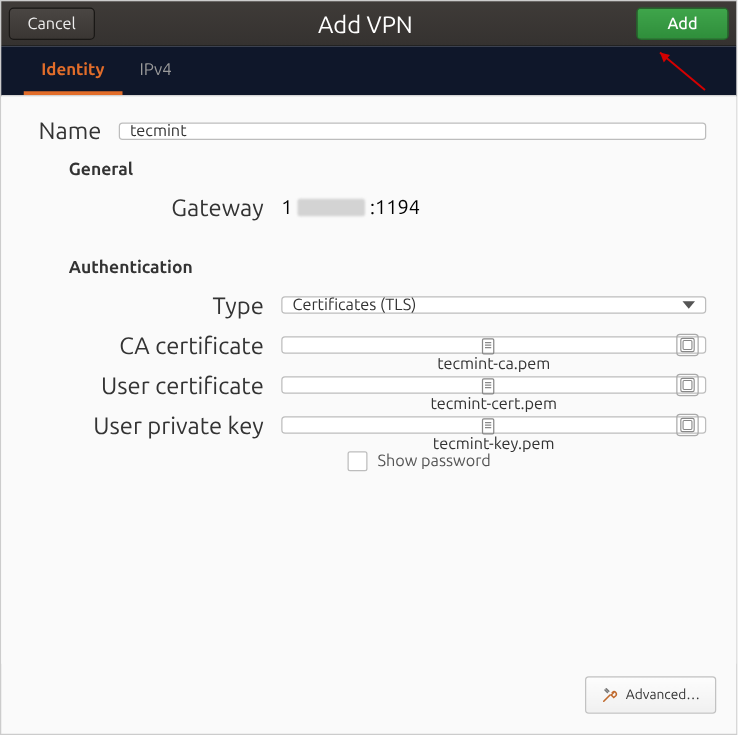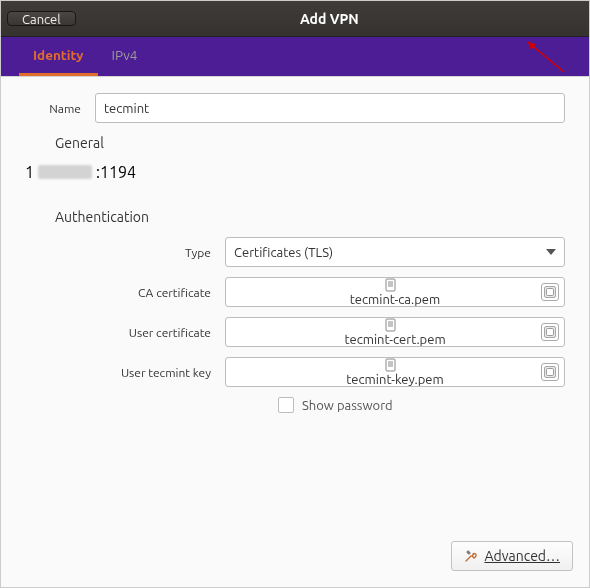--- a/index.html
+++ b/index.html
@@ -1,57 +1,58 @@
 <!DOCTYPE html>
 <html><head>
   <meta charset="utf-8">
   <style>
     * { box-sizing: border-box; margin: 0; padding: 0; font-family: Ubuntu, "Segoe UI", sans-serif; }
     body { width: 590px; height: 588px; background: #fff; position: relative; overflow: hidden; }
     .window { width: 100%; height: 100%; background: #fafafa; display: flex; flex-direction: column; border: 1px solid #ccc; }
     .titlebar { background: linear-gradient(#3f3b38, #353230); color: #eee; height: 36px; display: flex; align-items: center; padding: 4px 6px; border-bottom: 1px solid #222; }
-    .tb-btn { height: 15px; padding: 0 14px; font-size: 13px; color: #eee; border: 1px solid #1a1816; border-radius: 4px; background: linear-gradient(#4a4643, #3a3633); cursor: pointer; display: inline-flex; align-items: center; }
-    .tb-title { flex: 1; text-align: center; font-weight: bold; font-size: 14px; color: #fff; }
+    .tb-btn { height: 26px; padding: 0 14px; font-size: 13px; color: #eee; border: 1px solid #1a1816; border-radius: 4px; background: linear-gradient(#4a4643, #3a3633); cursor: pointer; display: inline-flex; align-items: center; }
+    .tb-title { flex: 1; text-align: center; font-weight: normal; font-size: 19px; color: #fff; }
     .tb-add { background: linear-gradient(#3fa54b, #2f8e3b); border: 1px solid #226b2a; color: #fff; font-weight: 500; padding: 0 24px; }
-    .tabbar { display: flex; border-bottom: 1px solid #d4d4d4; background: #4c1d95; padding: 0 18px; }
+    .tabbar { display: flex; border-bottom: 1px solid #d4d4d4; background: #0f172a; padding: 0 18px; }
     .tab { padding: 10px 14px; font-size: 13.5px; color: #9a9a9a; border: none; background: none; cursor: pointer; border-bottom: 3px solid transparent; }
     .tab.active { color: #e26d2a; font-weight: bold; border-bottom-color: #e26d2a; }
     .content { flex: 1; padding: 16px 24px 8px 24px; overflow: auto; background: #fafafa; }
     .row { display: flex; align-items: center; margin-bottom: 10px; }
-    .row-label { width: 140px; text-align: right; padding-right: 14px; font-size: 12px; color: #333; }
+    .row-label { width: 140px; text-align: right; padding-right: 14px; font-size: 19px; color: #333; }
     .row-field { flex: 1; }
-    .section-h { font-weight: normal; font-size: 14px; color: #333; margin: 12px 0 12px 30px; }
+    .section-h { font-weight: bold; font-size: 14px; color: #333; margin: 12px 0 12px 30px; }
     .section-h.auth { margin-left: 30px; margin-top: 28px; }
     .row-indent .row-label { width: 200px; }
-    input.text, .select, .file-pick { width: 100%; height: 30px; border: 1px solid #bdbdbd; border-radius: 3px; background: #fff; padding: 0 8px; font-size: 13px; color: #333; }
+    input.text, .select, .file-pick { width: 100%; height: 14px; border: 1px solid #bdbdbd; border-radius: 3px; background: #fff; padding: 0 8px; font-size: 13px; color: #333; }
     .select { display: flex; align-items: center; justify-content: space-between; cursor: pointer; }
     .chev { width: 0; height: 0; border-left: 5px solid transparent; border-right: 5px solid transparent; border-top: 6px solid #555; }
     .file-pick { display: flex; align-items: center; cursor: pointer; position: relative; flex-direction: column; }
     .file-glyph { width: 14px; height: 14px; margin-right: 8px; flex-shrink: 0; }
     .file-clear { position: absolute; right: 5px; top: 50%; transform: translateY(-50%); width: 18px; height: 18px; border: 1px solid #aaa; border-radius: 3px; }
     .pw-wrap { position: relative; width: 100%; }
     .pw-wrap input { padding-right: 32px; }
     .pw-icon { position: absolute; right: 8px; top: 50%; transform: translateY(-50%); width: 16px; height: 16px; color: #888; }
     .show-pw-row { display: flex; align-items: center; margin-left: 214px; margin-top: 6px; padding-left: 39px; }
     .chk { width: 16px; height: 16px; border: 1px solid #bdbdbd; border-radius: 2px; margin-right: 8px; cursor: pointer; background: #fff; }
     .show-label { font-size: 13px; color: #555; }
     .gw { display: flex; align-items: center; gap: 4px; }
     .gw-blur { display: inline-block; width: 54px; height: 14px; background: #d3d3d3; filter: blur(1px); border-radius: 2px; }
     .footer { padding: 10px 16px 16px; display: flex; justify-content: flex-end; }
-    .adv-btn { height: 30px; padding: 0 12px; background: linear-gradient(#fdfdfd, #f0f0f0); border: 1px solid #c2c2c2; border-radius: 3px; font-size: 14px; color: #333; cursor: pointer; display: inline-flex; align-items: center; gap: 6px; text-decoration: underline; }
+    .adv-btn { height: 30px; padding: 0 12px; background: linear-gradient(#fdfdfd, #f0f0f0); border: 1px solid #c2c2c2; border-radius: 3px; font-size: 11px; color: #333; cursor: pointer; display: inline-flex; align-items: center; gap: 6px; }
     .arrow { position: absolute; top: 38px; right: 22px; width: 52px; height: 36px; pointer-events: none; }
   </style>
 </head>
 <body>
 
 <div class="window">
 
   <div class="titlebar">
     <button class="tb-btn">Cancel</button>
     <div class="tb-title">Add VPN</div>
+    <button class="tb-btn tb-add">Add</button>
   </div>
 
   <svg class="arrow" viewBox="0 0 52 36">
     <line x1="48" y1="34" x2="12" y2="4" stroke="#d40000" stroke-width="1.6"></line>
     <polygon points="12,4 20,6 15,12" fill="#d40000"></polygon>
   </svg>
 
   <div class="tabbar">
     <button class="tab active">Identity</button>
     <button class="tab">IPv4</button>
@@ -62,20 +63,21 @@
     <div class="row">
       <div class="row-label" style="width:70px">Name</div>
       <div class="row-field">
         <input class="text" value="tecmint" style="">
       </div>
     </div>
 
     <div class="section-h">General</div>
 
     <div class="row row-indent">
+      <div class="row-label">Gateway</div>
       <div class="row-field">
         <div class="text gw" style="display:flex;align-items:center;">
           <span>1</span>
           <span class="gw-blur"></span>
           <span>:1194</span>
         </div>
       </div>
     </div>
 
     <div class="section-h auth">Authentication</div>
@@ -122,21 +124,21 @@
           <span>tecmint-cert.pem</span>
           <svg class="file-clear" viewBox="0 0 18 18">
               <rect x="3" y="3" width="12" height="12" rx="1.5" fill="none" stroke="#888"></rect>
               <rect x="5" y="5" width="8" height="8" rx="1" fill="none" stroke="#888"></rect>
             </svg>
         </div>
       </div>
     </div>
 
     <div class="row row-indent">
-      <div class="row-label">User tecmint key</div>
+      <div class="row-label">User private key</div>
       <div class="row-field">
         <div class="file-pick">
           <svg class="file-glyph" viewBox="0 0 14 14">
               <rect x="2" y="1" width="9" height="12" rx="1" fill="none" stroke="#888" stroke-width="1"></rect>
               <line x1="4" y1="4" x2="9" y2="4" stroke="#888"></line>
               <line x1="4" y1="6" x2="9" y2="6" stroke="#888"></line>
               <line x1="4" y1="8" x2="9" y2="8" stroke="#888"></line>
             </svg>
           <span>tecmint-key.pem</span>
           <svg class="file-clear" viewBox="0 0 18 18">

